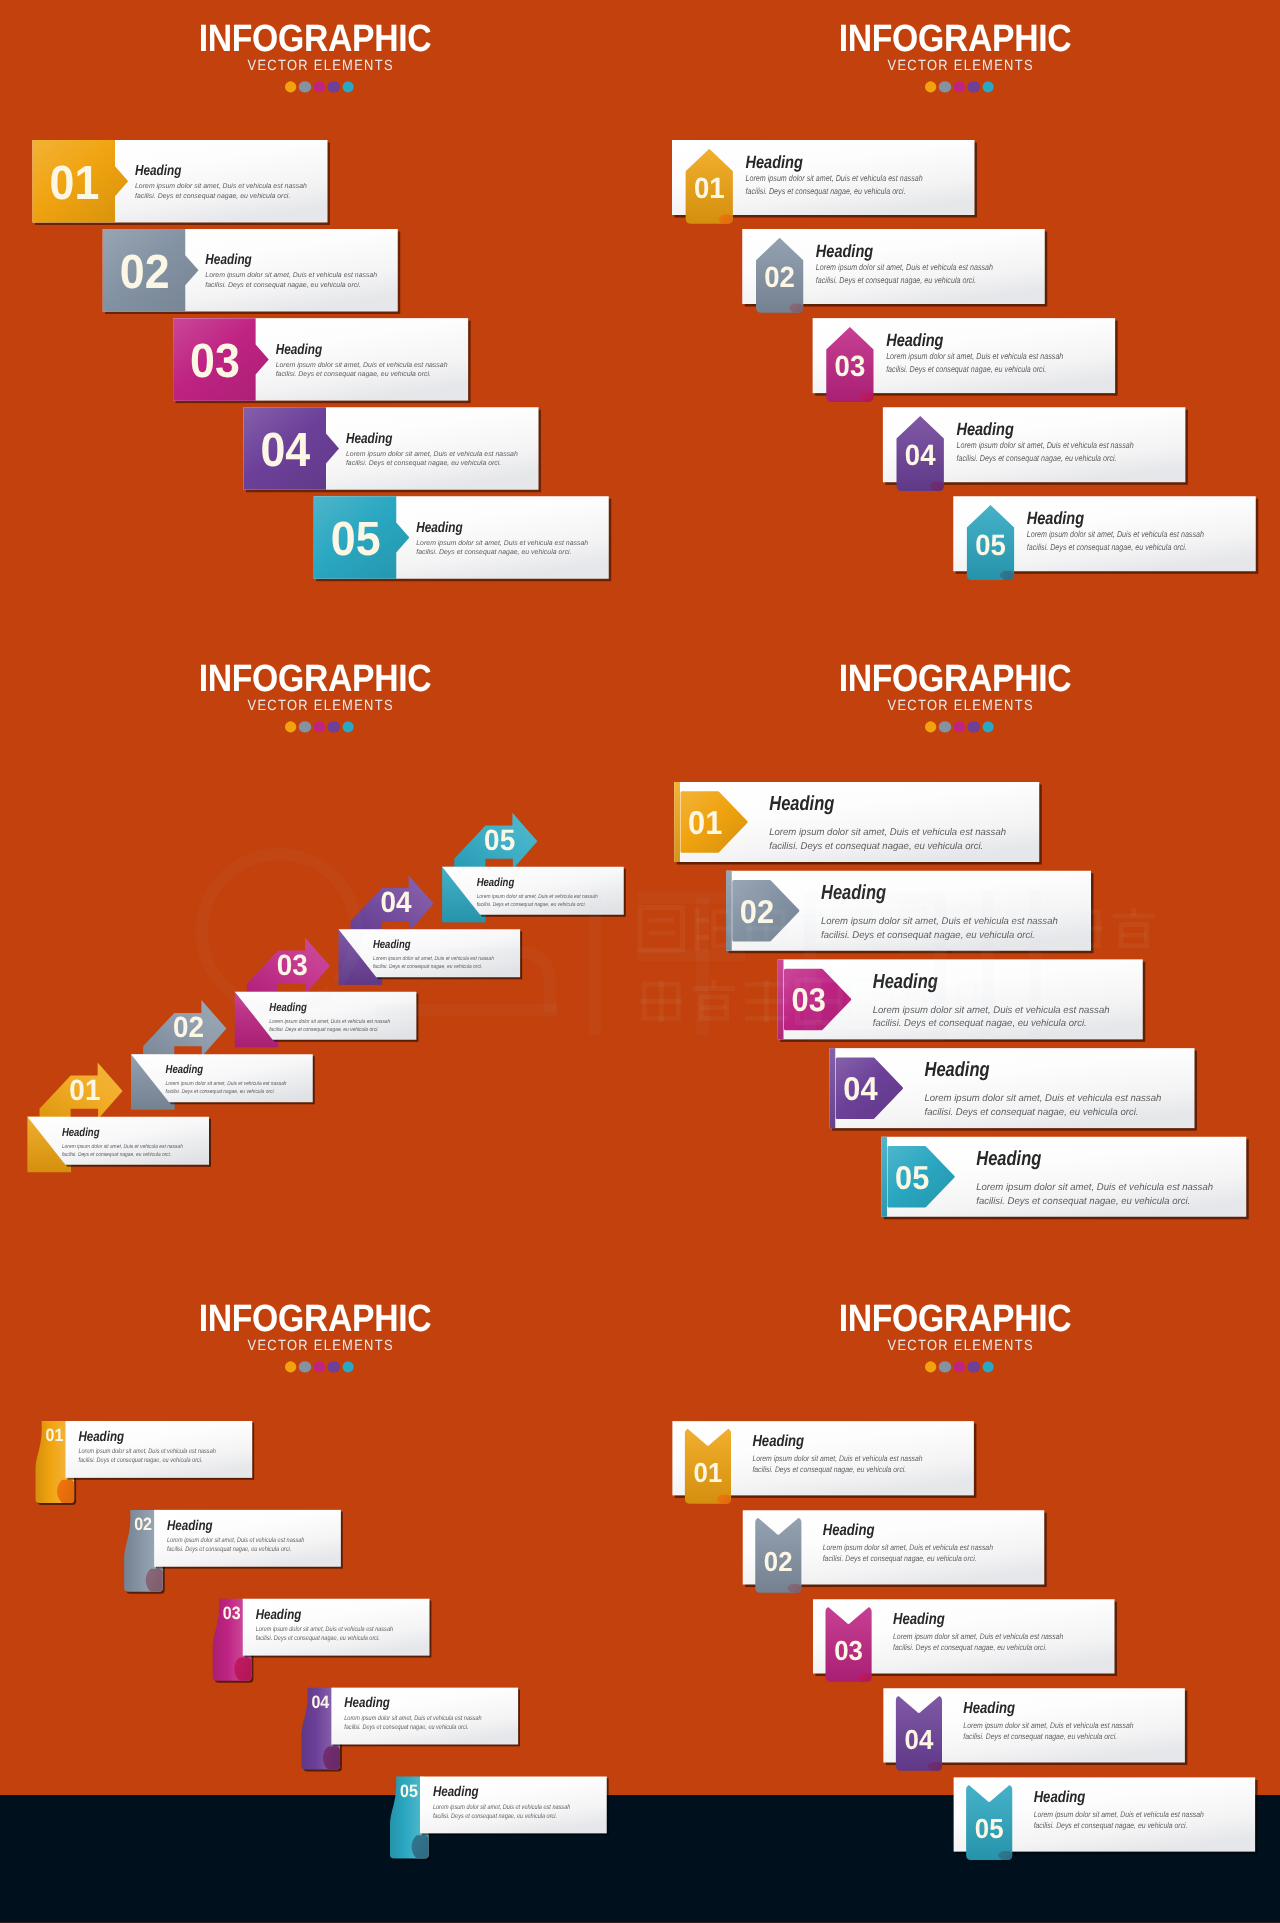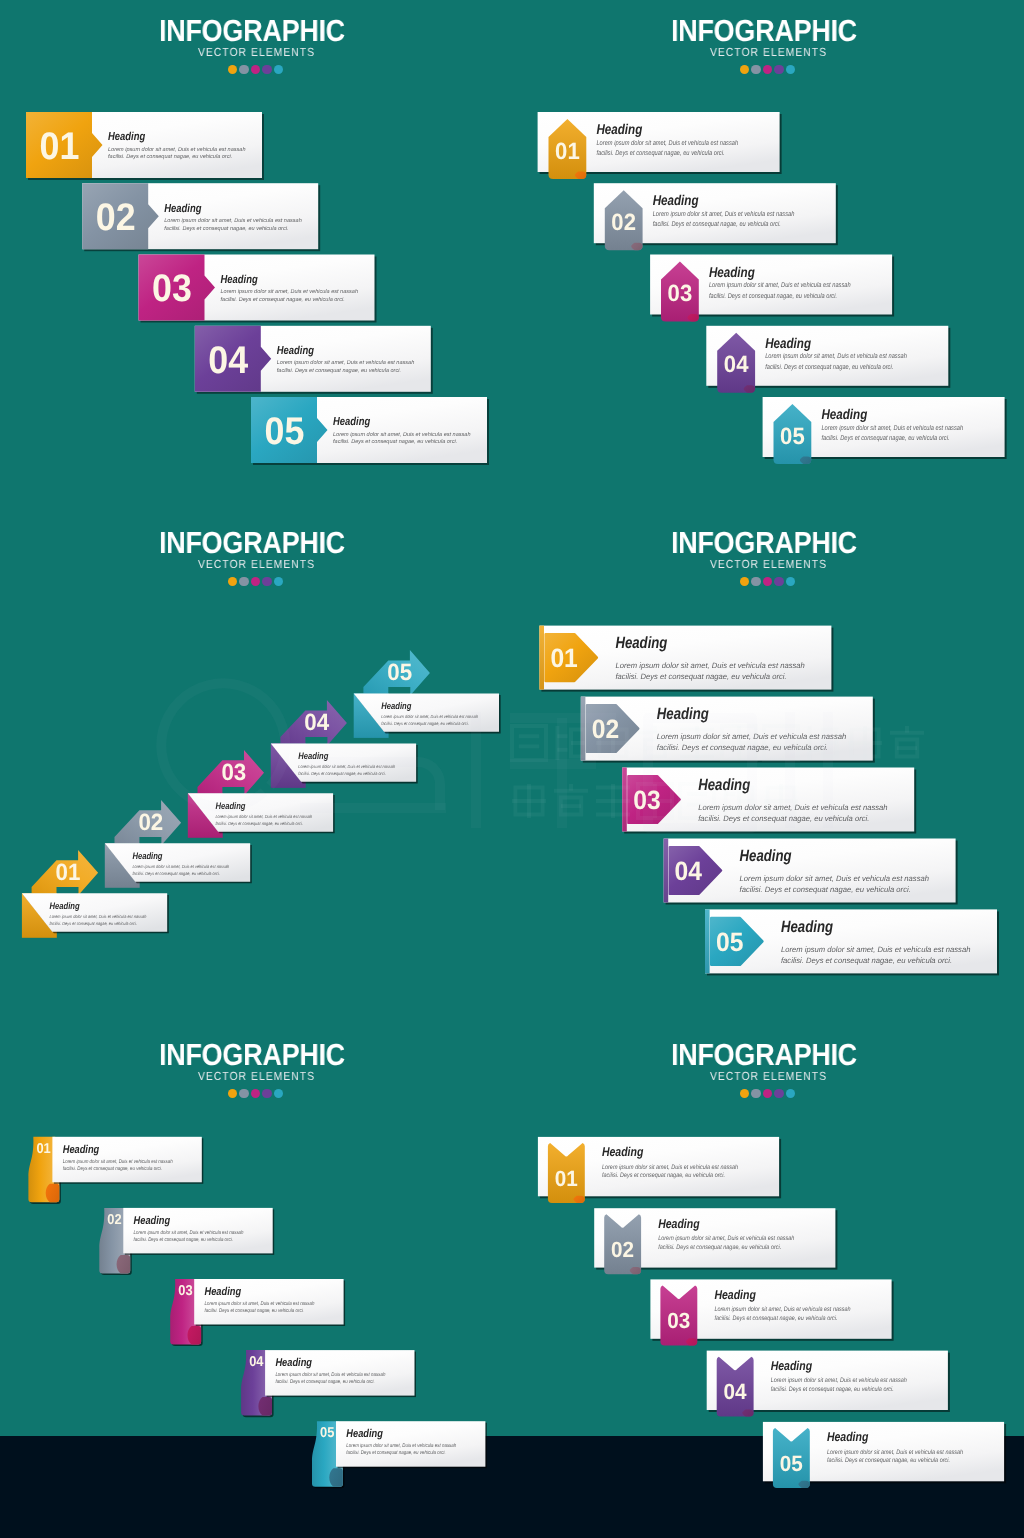--- a/index.html
+++ b/index.html
@@ -3,21 +3,21 @@
 <meta charset="utf-8">
 <title>INFOGRAPHIC VECTOR ELEMENTS</title>
 <style>
   html,body{margin:0;padding:0;background:#00101d;}
   body{width:1024px;height:1538px;overflow:hidden;font-family:"Liberation Sans",sans-serif;
        -webkit-font-smoothing:antialiased;text-rendering:geometricPrecision;
        -moz-osx-font-smoothing:grayscale;}
   svg{shape-rendering:geometricPrecision;}
   svg text{ -webkit-font-smoothing:antialiased; paint-order:fill; }
   svg.art{will-change:transform;backface-visibility:hidden;transform:translateZ(0);}
-  .page{position:relative;width:1024px;height:1436px;background:#0f766e;}
+  .page{position:relative;width:1024px;height:1436px;background:#c2410c;}
   .panel{position:absolute;width:512px;height:512px;}
   .hdr{position:absolute;left:0;top:0;width:512px;}
   .hdr .t1{position:absolute;left:-4px;top:15.5px;width:512px;text-align:center;font-size:30.5px;font-weight:bold;color:#ffffff;letter-spacing:-0.3px;line-height:1;transform:scaleX(0.885);will-change:transform;backface-visibility:hidden;}
   .hdr .t2{position:absolute;left:-0.5px;top:46.5px;width:512px;text-align:center;font-size:11.8px;font-weight:normal;color:#e9ecef;letter-spacing:1.2px;line-height:1;text-indent:1.2px;transform:scaleX(0.875);will-change:transform;backface-visibility:hidden;}
   .dots{position:absolute;left:-0.5px;top:64.6px;width:512px;display:flex;justify-content:center;gap:2.3px;}
   .dot{width:9.3px;height:9.3px;border-radius:50%;}
   svg.art{position:absolute;left:0;top:0;width:512px;height:512px;}
   .num{font-weight:bold;fill:#fcf6e4;font-family:"Liberation Sans",sans-serif;}
   .htxt{font-weight:bold;font-style:italic;fill:#272727;font-family:"Liberation Sans",sans-serif;}
   .btxt{font-style:italic;fill:#5e5f61;font-family:"Liberation Sans",sans-serif;}

